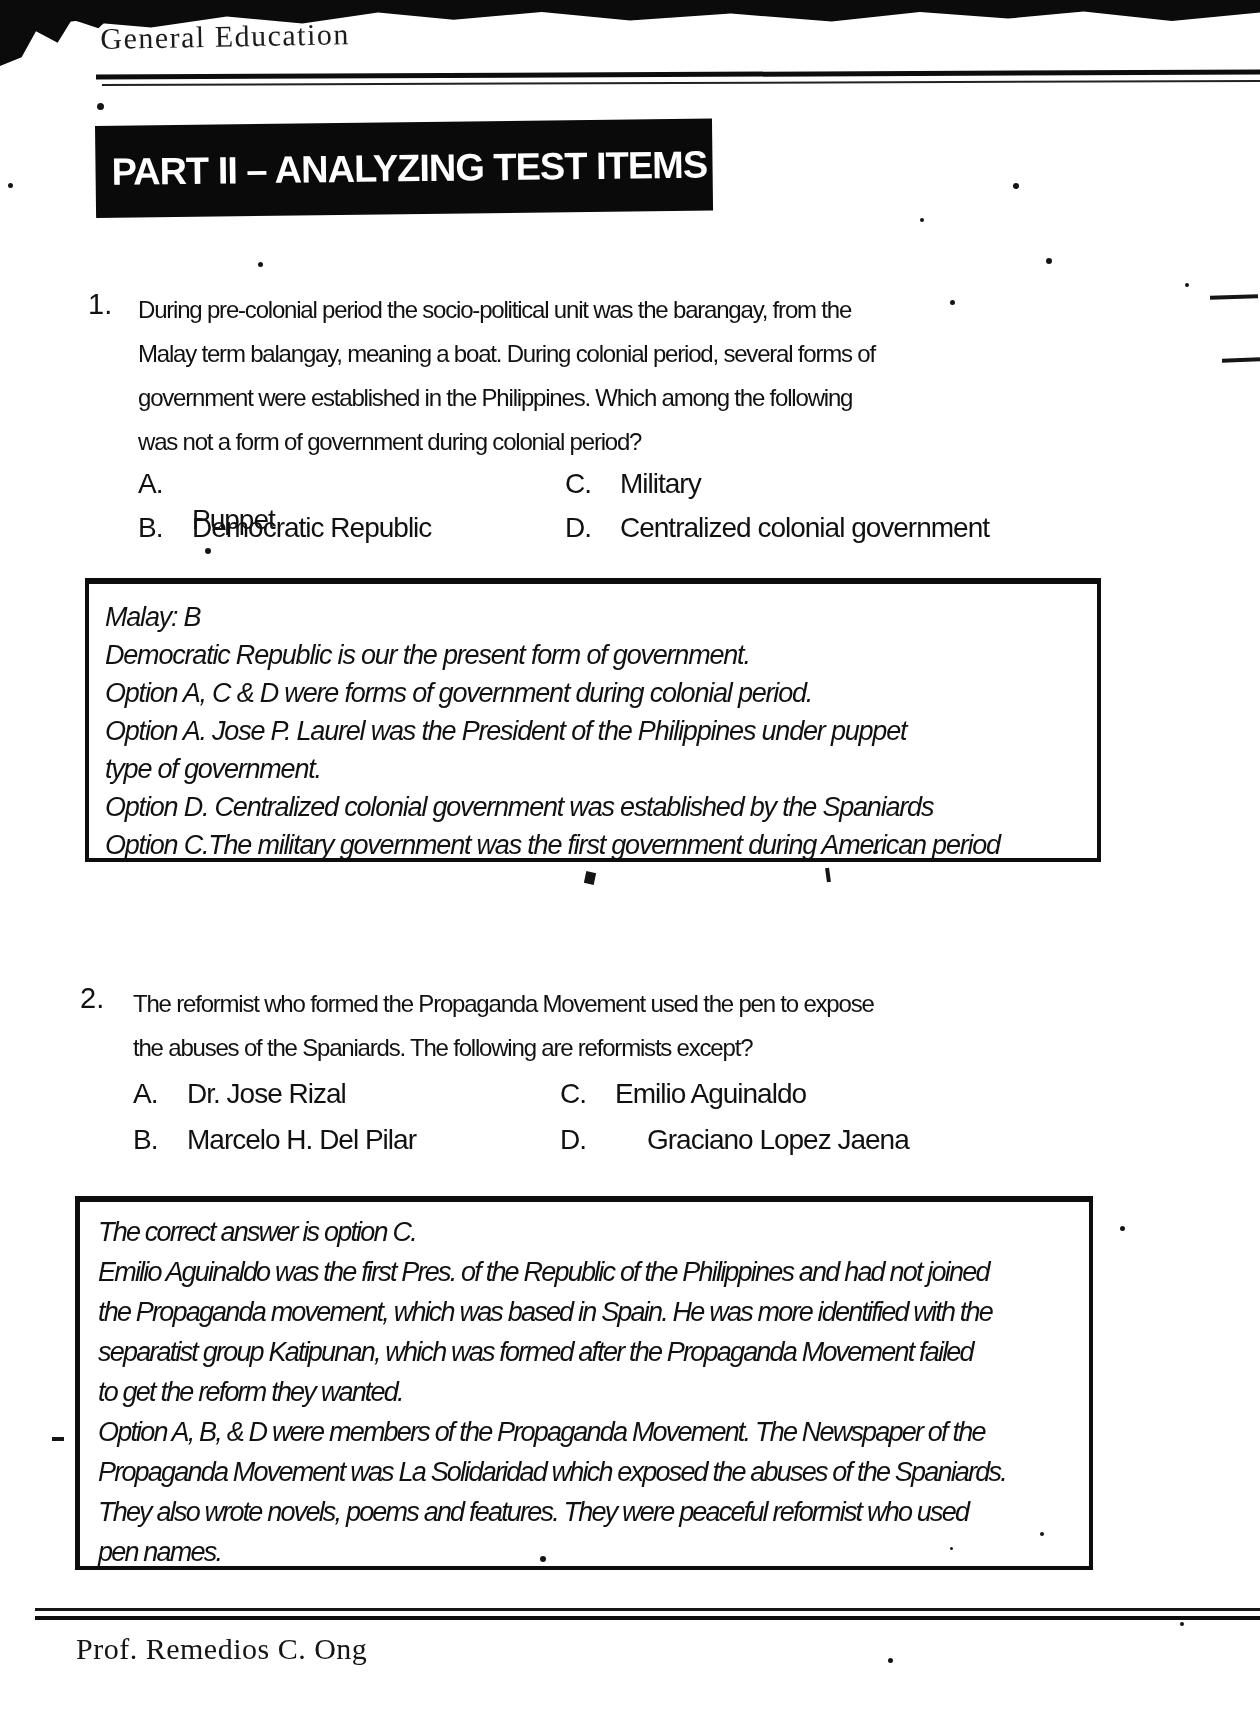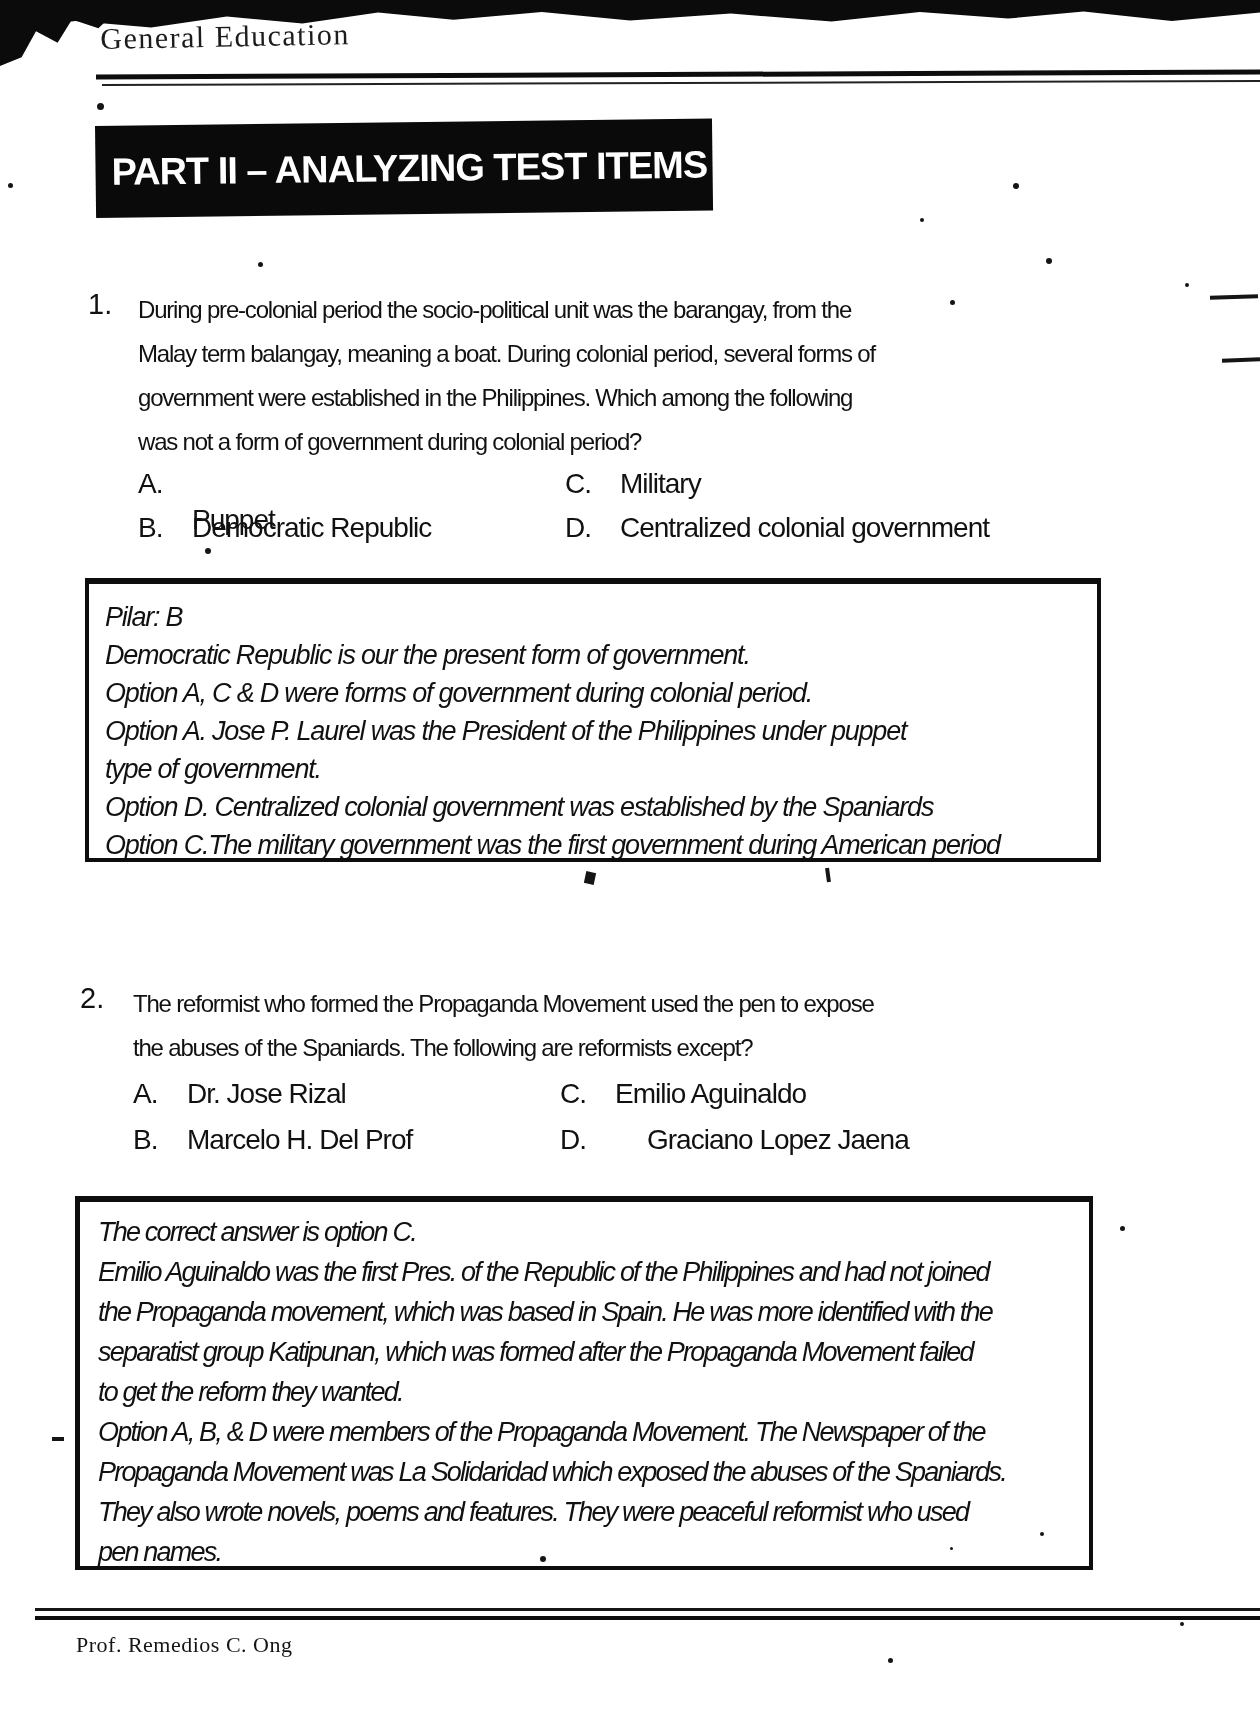--- a/index.html
+++ b/index.html
@@ -64,21 +64,21 @@
   .box1{left:85px;top:578px;width:1016px;height:284px;padding:14px 16px 0 16px;font-size:27px;letter-spacing:-1.2px;}
   .box1 .ln{line-height:38px;height:38px;}
   .box2{left:75px;top:1196px;width:1018px;height:374px;padding:10px 18px 0 18px;font-size:27px;letter-spacing:-1.8px;border-left-width:5px;}
   .box2 .ln{line-height:40px;height:40px;}
 
   
   .frule-a{position:absolute;left:35px;top:1608px;width:1225px;height:3px;background:#161616;}
   .frule-b{position:absolute;left:35px;top:1616px;width:1225px;height:4px;background:#0d0d0d;}
   .author{
     position:absolute;left:76px;top:1632px;
-    font-family:"Liberation Serif",serif;font-size:22px;letter-spacing:0.5px;color:#151515;
+    font-family:"Liberation Serif",serif;font-size:30px;letter-spacing:0.5px;color:#151515;
   }
 </style>
 </head>
 <body>
 
 <div class="page">
 
   <div class="torn-band"></div>
   <div class="torn-corner"></div>
 
@@ -105,21 +105,21 @@
       <span class="otext" style="left:620px;">Military</span>
     </div>
     <div class="optrow" style="left:0;top:512px;">
       <span class="letter" style="left:138px;">B.</span>
       <span class="otext" style="left:192px;">Democratic Republic</span>
       <span class="letter" style="left:565px;">D.</span>
       <span class="otext" style="left:620px;">Centralized colonial government</span>
     </div>
 
     <div class="ansbox box1">
-      <div class="ln">Pilar: B</div>
+      <div class="ln">Malay: B</div>
       <div class="ln">Democratic Republic is our the present form of government.</div>
       <div class="ln">Option A, C &amp; D were forms of government during colonial period.</div>
       <div class="ln">Option A. Jose P. Laurel was the President of the Philippines under puppet</div>
       <div class="ln">type of government.</div>
       <div class="ln">Option D. Centralized colonial government was established by the Spaniards</div>
       <div class="ln">Option C.The military government was the first government during American period</div>
     </div>
   </div>
 
   <div>
@@ -129,21 +129,21 @@
       <div class="ln">the abuses of the Spaniards. The following are reformists except?</div>
     </div>
     <div class="optrow" style="left:0;top:1078px;">
       <span class="letter" style="left:133px;">A.</span>
       <span class="otext" style="left:187px;">Dr. Jose Rizal</span>
       <span class="letter" style="left:560px;">C.</span>
       <span class="otext" style="left:615px;">Emilio Aguinaldo</span>
     </div>
     <div class="optrow" style="left:0;top:1124px;">
       <span class="letter" style="left:133px;">B.</span>
-      <span class="otext" style="left:187px;">Marcelo H. Del Prof</span>
+      <span class="otext" style="left:187px;">Marcelo H. Del Pilar</span>
       <span class="letter" style="left:560px;">D.</span>
       <span class="otext" style="left:647px;text-align:right;">Graciano Lopez Jaena</span>
     </div>
 
     <div class="ansbox box2">
       <div class="ln">The correct answer is option C.</div>
       <div class="ln">Emilio Aguinaldo was the first Pres. of the Republic of the Philippines and had not joined</div>
       <div class="ln">the Propaganda movement, which was based in Spain. He was more identified with the</div>
       <div class="ln">separatist group Katipunan, which was formed after the Propaganda Movement failed</div>
       <div class="ln">to get the reform they wanted.</div>

